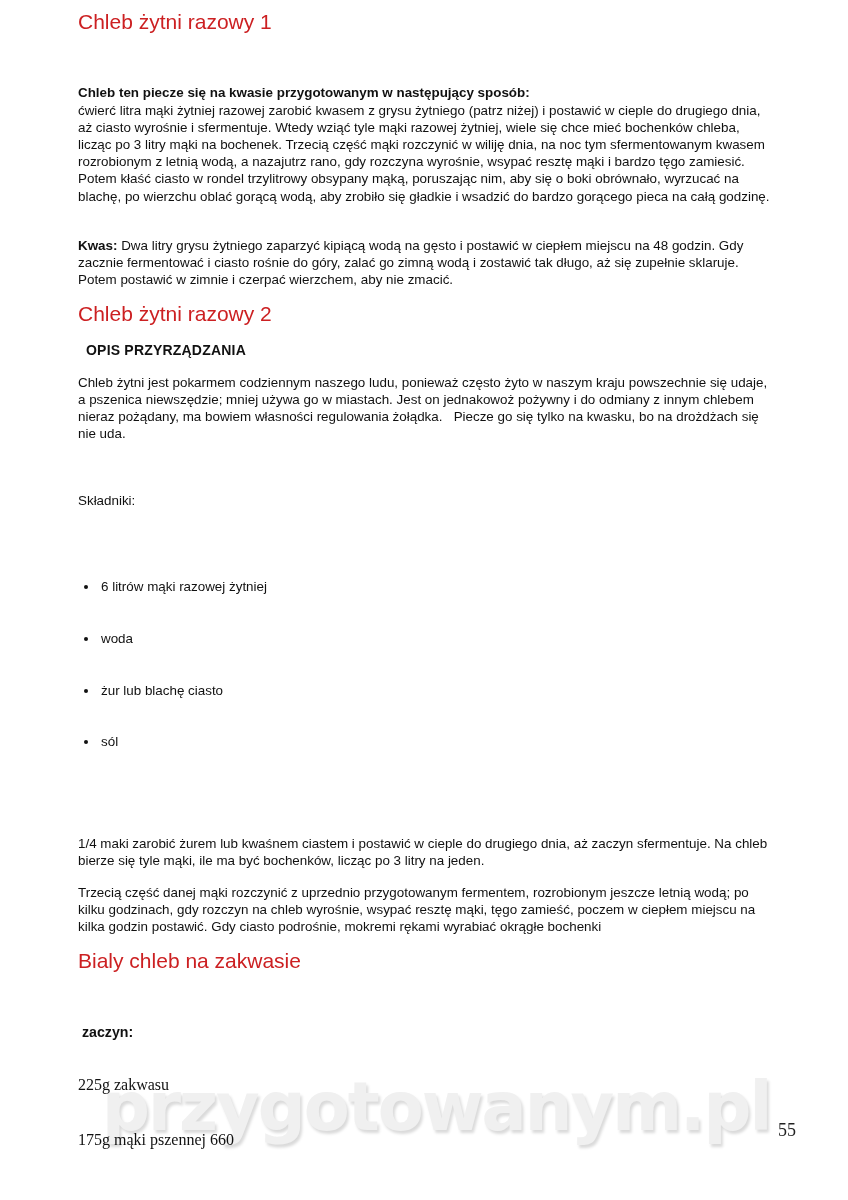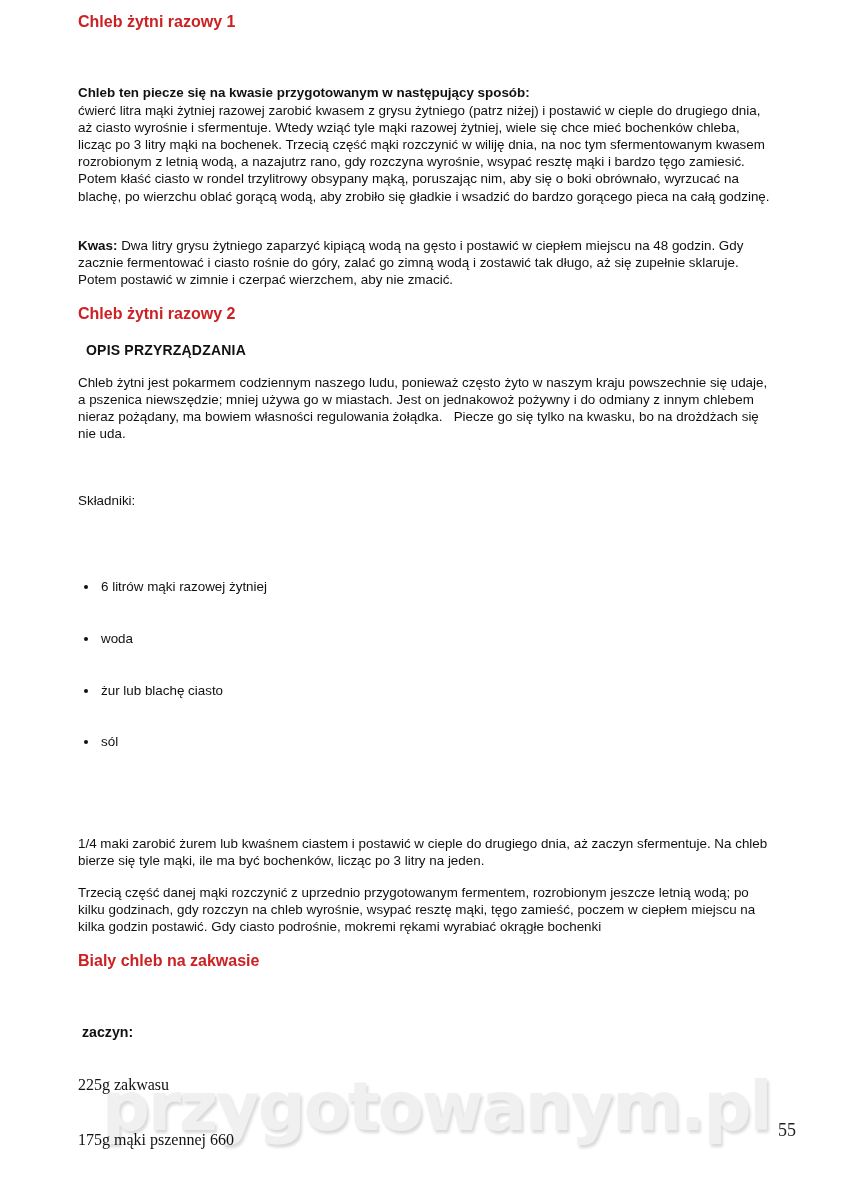--- a/index.html
+++ b/index.html
@@ -39,22 +39,22 @@
     position: relative;
     z-index: 1;
     padding: 10px 56px 0 78px;
     font-size: 13.4px;
     line-height: 17.2px;
   }
   .para { margin: 0 16px 15px 0; white-space: pre-wrap; }
   .b { font-weight: bold; }
   .rtitle {
     color: var(--heading-red, #cc2022);
-    font-size: 16px;
-    font-weight: bold;
+    font-size: 21px;
+    font-weight: normal;
     margin: 13px 0 19px 0;
     line-height: 19px;
   }
   .content .rtitle:first-child { margin-top: 2px; }
   .subhead {
     font-size: 14px;
     font-weight: bold;
     margin: 0 0 15px 8px;
     line-height: 17px;
     letter-spacing: 0.2px;

